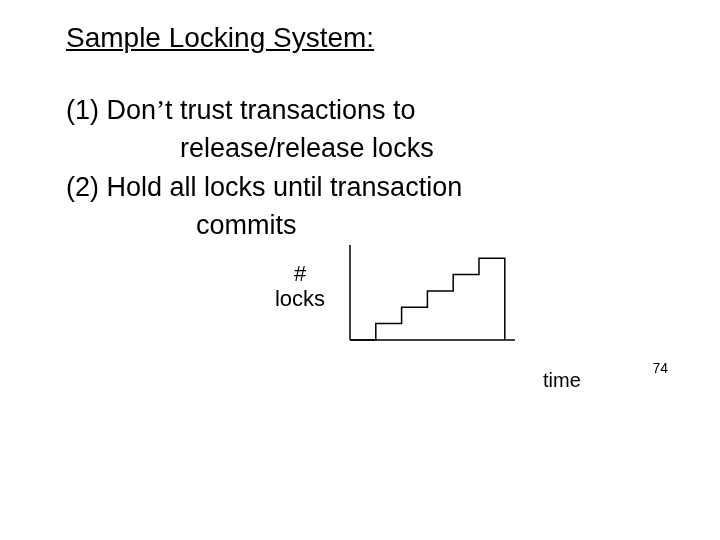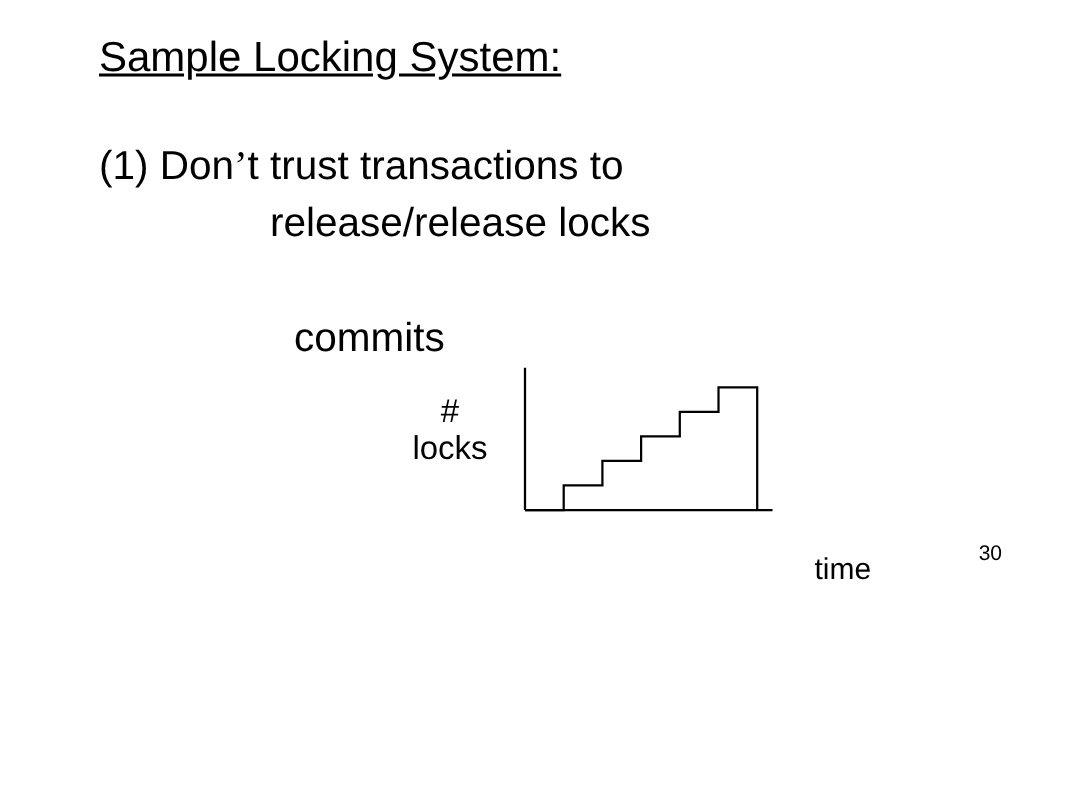--- a/index.html
+++ b/index.html
@@ -83,29 +83,30 @@
 
 <div class="slide">
 
   <div class="heading">Sample Locking System:</div>
 
   <div class="point1-line1">
     <span>(1) Don</span><span class="apos">’</span><span>t trust transactions to</span>
   </div>
   <div class="point1-line2">release/release locks</div>
 
+  <div class="point2-line1">(2) Hold all locks until transaction</div>
   <div class="point2-line2">commits</div>
 
   <div class="ylabel">#<br>locks</div>
 
   <svg class="chart" width="180" height="105">
     <g>
       <line x1="10" y1="0" x2="10" y2="95" stroke="#000" stroke-width="1.5"></line>
       <line x1="10" y1="95" x2="175" y2="95" stroke="#000" stroke-width="1.5"></line>
     </g>
     <polyline id="chart-series" fill="none" stroke="#000" stroke-width="1.5" points="10.0,95.0 35.8,95.0 35.8,78.6 61.6,78.6 61.6,62.3 87.4,62.3 87.4,45.9 113.2,45.9 113.2,29.5 139.0,29.5 139.0,13.2 164.8,13.2 164.8,95.0"></polyline>
   </svg>
 
   <div class="xlabel">time</div>
 
-  <div class="pagenum">30</div>
+  <div class="pagenum">74</div>
 
 </div>
 
 </body></html>

